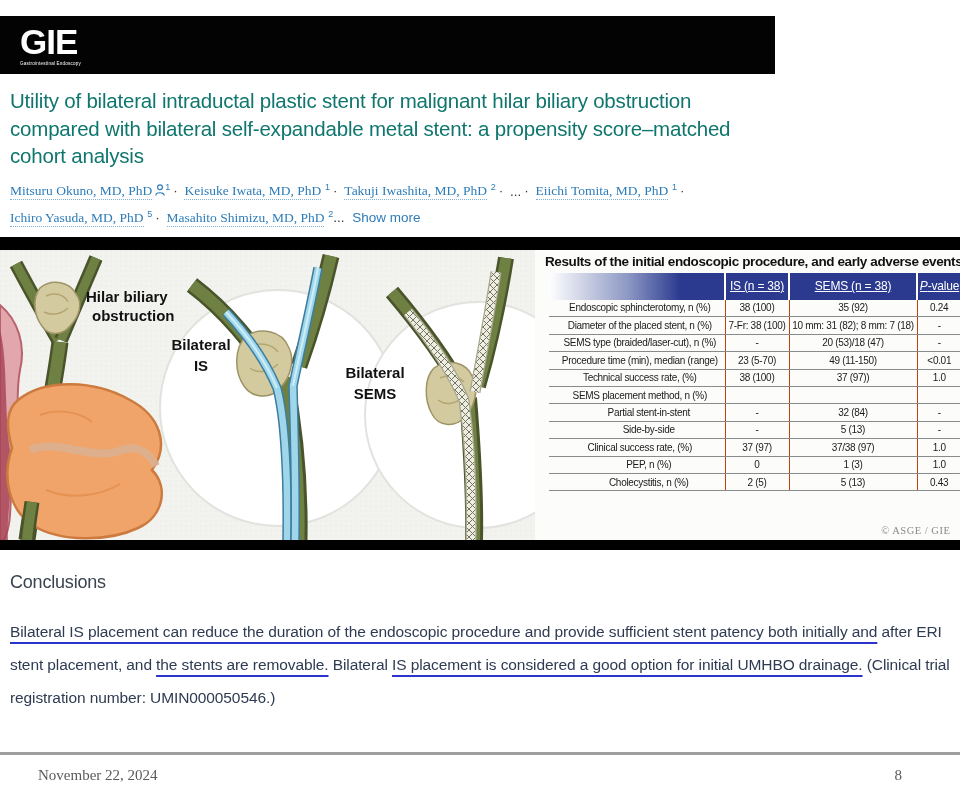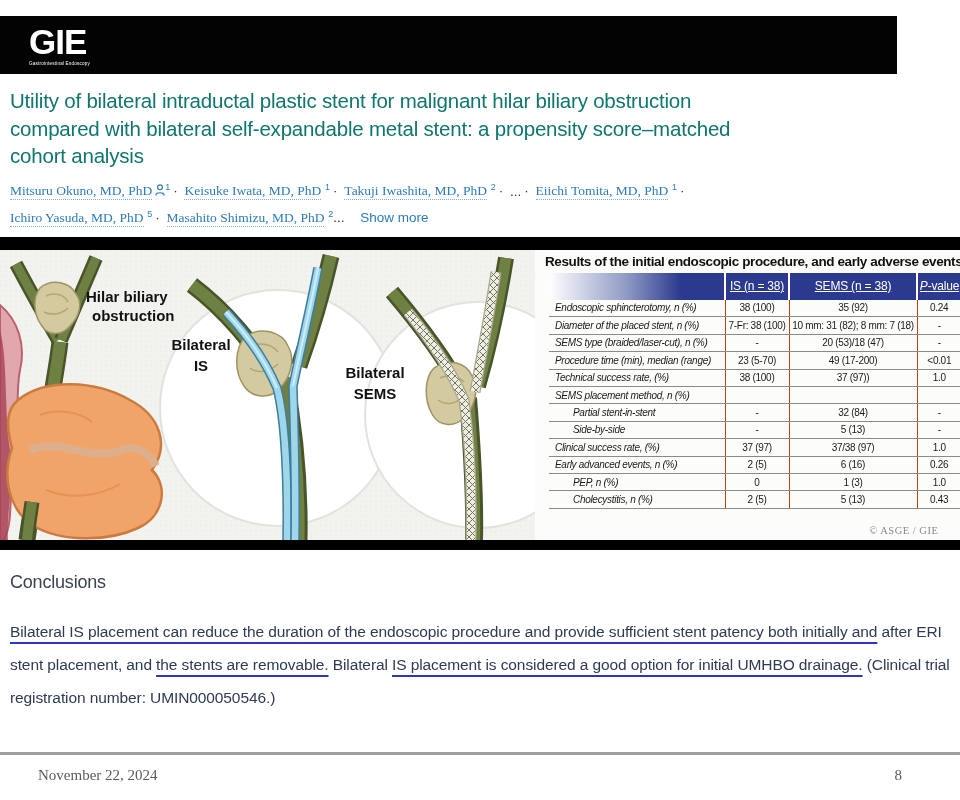--- a/index.html
+++ b/index.html
@@ -1,57 +1,57 @@
 <!DOCTYPE html>
 <html><head>
 <meta charset="utf-8">
 <style>
   * { margin:0; padding:0; box-sizing:border-box; }
   html,body { width:960px; height:800px; background:#ffffff; overflow:hidden;
               font-family:"Liberation Sans", sans-serif; }
 
   
-  .banner { margin-top:16px; width:897px; height:58px; background:#030303;
-            display:flex; align-items:center; padding-left:29px; }
+  .banner { margin-top:16px; width:775px; height:58px; background:#030303;
+            display:flex; align-items:center; padding-left:20px; }
   .logo-wrap { display:flex; flex-direction:column; }
   .logo { color:#fff; font-size:35px; font-weight:bold; letter-spacing:-1px; line-height:34px; }
   .logo-sub { color:#fff; font-size:4.6px; letter-spacing:.2px; margin-top:2px; }
 
   
   .title { margin:13px 0 0 10px; width:742px; font-size:20.5px; line-height:27.5px;
            color:#0f766e; letter-spacing:-0.2px; }
   .authors { margin:6px 0 0 10px; font-size:13.5px; line-height:23px; color:#444; }
   .authors a { color:#2d7cb8; text-decoration:none; border-bottom:1.5px dotted #7fb0d6;
                padding-bottom:1px; cursor:pointer;font-family:Liberation Serif, serif; }
   .authors sup { color:#2d7cb8; font-size:9px; }
   .sep { color:#333; padding:0 3px; }
   .ellipsis { color:#333; }
-  .show-more { color:#2d7cb8; cursor:pointer; margin-left:12px; }
+  .show-more { color:#2d7cb8; cursor:pointer; margin-left:4px; }
   .person-ic { vertical-align:-1px; margin-left:3px; }
 
   
   .strip { margin-top:8px; width:960px; border-top:13px solid #000; border-bottom:10px solid #000;
            border-right:4px solid #000; display:flex; height:313px; }
   .illus { width:535px; height:290px; flex:0 0 535px; }
   .tablepanel { flex:1; background:#fcfcfa; padding:2px 2px 0 10px; position:relative; }
   .ttitle { font-size:13.5px; font-weight:bold; color:#111; letter-spacing:-0.4px;
             white-space:nowrap; text-align:center; margin:2px 0 4px 0; }
   table.res { border-collapse:collapse; margin-left:4px; }
   table.res col.c-label { width:176px; } table.res col.c-is { width:64px; }
   table.res col.c-sems { width:128px; } table.res col.c-p { width:44px; }
   table.res th { background:#2b3a8f; color:#fff; font-size:12px; font-weight:normal;
                  height:27px; border-right:2px solid #fff; letter-spacing:-0.2px;text-decoration:underline; }
   table.res th.gradient { background:linear-gradient(90deg,#ffffff 0%,#8d98c4 45%,#2b3a8f 75%); }
   table.res th:last-child { border-right:none; }
   table.res td { font-size:10px; color:#1a1a1a; height:17.4px; border-bottom:1px solid #8a8a8a;
                  text-align:center; letter-spacing:-0.3px; white-space:nowrap; }
-  table.res td.lbl { text-align:left; padding-left:6px; border-left:none;font-style:italic; }
+  table.res td.lbl { text-align:center; padding-left:6px; border-left:none; }
   table.res tr.ind td.lbl { padding-left:24px; }
   table.res td.v { border-left:1px solid #c2410c; }
-  .credit { position:absolute; right:26px; bottom:4px; font-family:"Liberation Serif", serif;
+  .credit { position:absolute; right:14px; bottom:4px; font-family:"Liberation Serif", serif;
             font-size:10.5px; color:#8a8a8a; letter-spacing:.5px; }
 
   
   .conc-head { margin:22px 0 0 10px; font-size:18px; color:#3a4350; letter-spacing:-0.2px; }
   .conc-body { margin:22px 0 4px 10px; width:945px; font-size:15.5px; line-height:33px;
                color:#2e3b52; letter-spacing:-0.1px; }
   .conc-body .u { text-decoration:underline; text-decoration-color:#2b35cc;
                   text-decoration-thickness:2px; text-underline-offset:5px; }
 
   
@@ -210,21 +210,21 @@
           </tr>
       <tr>
             <td class="lbl">SEMS type (braided/laser-cut), n (%)</td>
             <td class="v">-</td>
             <td class="v">20 (53)/18 (47)</td>
             <td class="v">-</td>
           </tr>
       <tr>
             <td class="lbl">Procedure time (min), median (range)</td>
             <td class="v">23 (5-70)</td>
-            <td class="v">49 (17-200)</td>
+            <td class="v">49 (11-150)</td>
             <td class="v">&lt;0.01</td>
           </tr>
       <tr>
             <td class="lbl">Technical success rate, (%)</td>
             <td class="v">38 (100)</td>
             <td class="v">37 (97))</td>
             <td class="v">1.0</td>
           </tr>
       <tr>
             <td class="lbl">SEMS placement method, n (%)</td>
@@ -243,26 +243,20 @@
             <td class="v">-</td>
             <td class="v">5 (13)</td>
             <td class="v">-</td>
           </tr>
       <tr>
             <td class="lbl">Clinical success rate, (%)</td>
             <td class="v">37 (97)</td>
             <td class="v">37/38 (97)</td>
             <td class="v">1.0</td>
           </tr>
-      <tr>
-            <td class="lbl">Early advanced events, n (%)</td>
-            <td class="v">2 (5)</td>
-            <td class="v">6 (16)</td>
-            <td class="v">0.26</td>
-          </tr>
       <tr class="ind">
             <td class="lbl">PEP, n (%)</td>
             <td class="v">0</td>
             <td class="v">1 (3)</td>
             <td class="v">1.0</td>
           </tr>
       <tr class="ind">
             <td class="lbl">Cholecystitis, n (%)</td>
             <td class="v">2 (5)</td>
             <td class="v">5 (13)</td>

